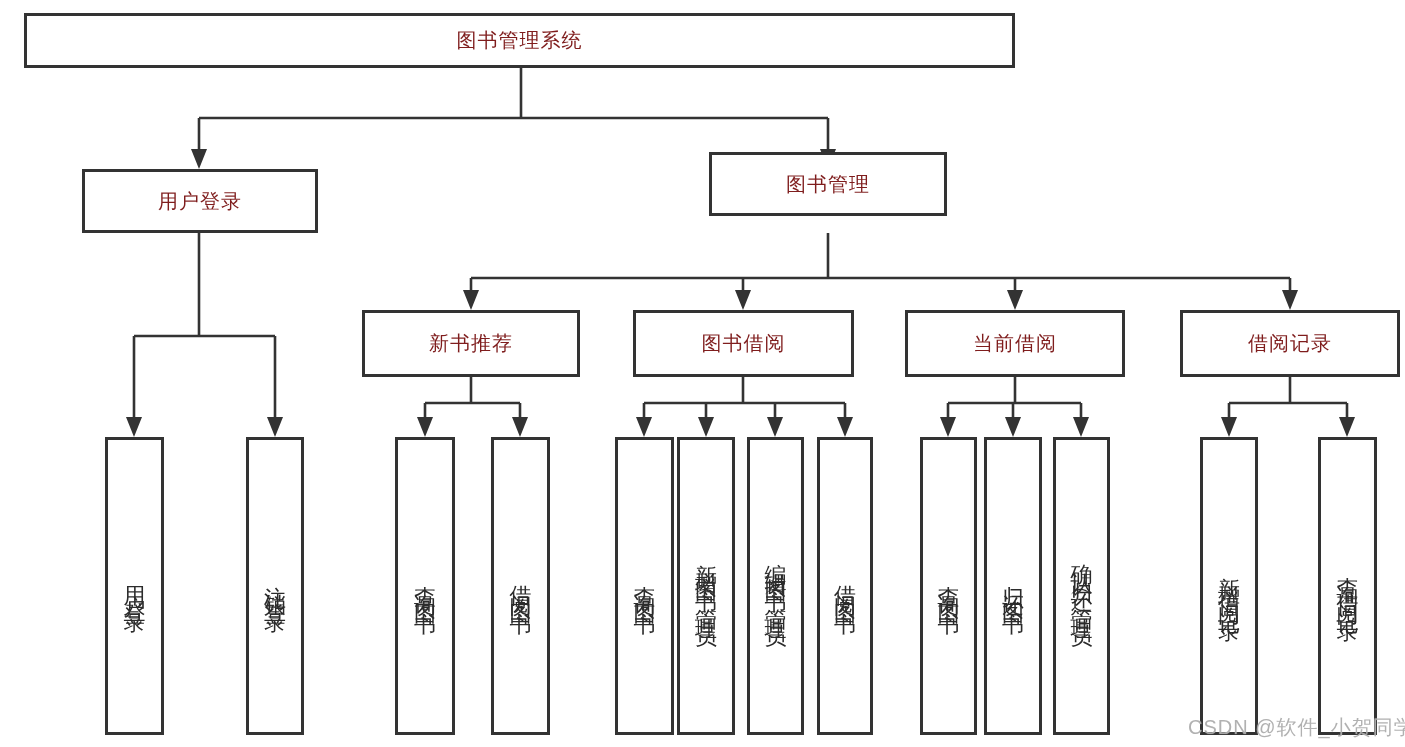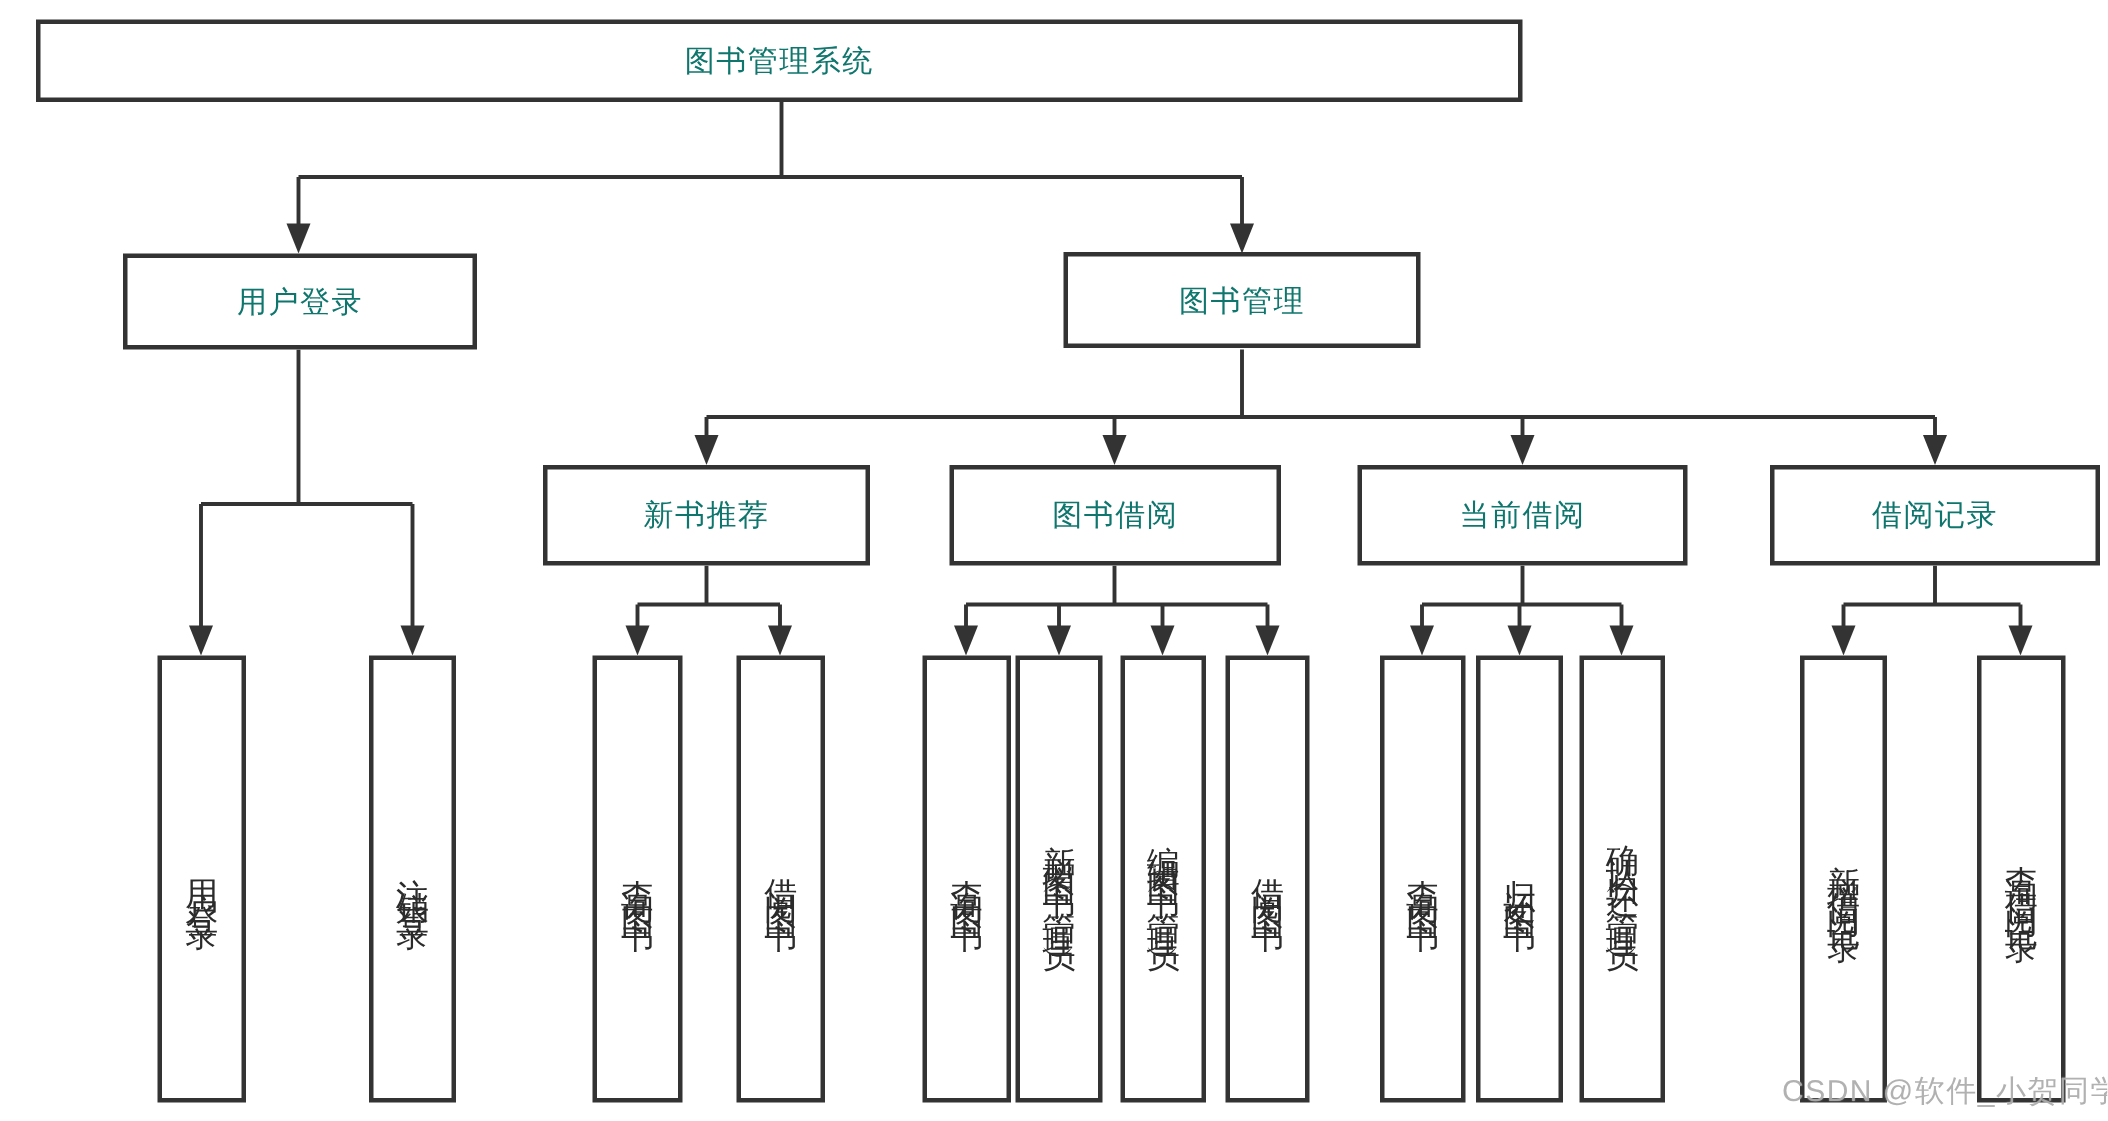--- a/index.html
+++ b/index.html
@@ -12,21 +12,21 @@
   }
   #wires { position:absolute; left:0; top:0; width:1405px; height:747px; }
   .hbox {
     position:absolute;
     border:3px solid #333333;
     background:#ffffff;
     display:flex; align-items:center; justify-content:center;
     box-sizing:border-box;
   }
   .hbox .lbl {
-    font-size:20px; color:#0f766e; letter-spacing:1px; white-space:nowrap;
+    font-size:20px; color:#7f1d1d; letter-spacing:1px; white-space:nowrap;
   }
   .vbox {
     position:absolute;
     border:3px solid #333333;
     background:#ffffff;
     display:flex; align-items:center; justify-content:center;
     box-sizing:border-box;
   }
   .vbox .vlbl {
     writing-mode:vertical-rl;
@@ -120,21 +120,21 @@
     </g>
   </svg>
 
   <div class="hbox" style="left:24px;top:13px;width:991px;height:55px;">
     <span class="lbl">图书管理系统</span>
   </div>
 
   <div class="hbox" style="left:82px;top:169px;width:236px;height:64px;">
     <span class="lbl">用户登录</span>
   </div>
-  <div class="hbox" style="left:709px;top:168px;width:238px;height:64px;">
+  <div class="hbox" style="left:709px;top:152px;width:238px;height:64px;">
     <span class="lbl">图书管理</span>
   </div>
 
   <div class="hbox" style="left:362px;top:310px;width:218px;height:67px;text-align:center;">
     <span class="lbl">新书推荐</span>
   </div>
   <div class="hbox" style="left:905px;top:310px;width:220px;height:67px;">
     <span class="lbl">当前借阅</span>
   </div>
   <div class="hbox" style="left:633px;top:310px;width:221px;height:67px;">

